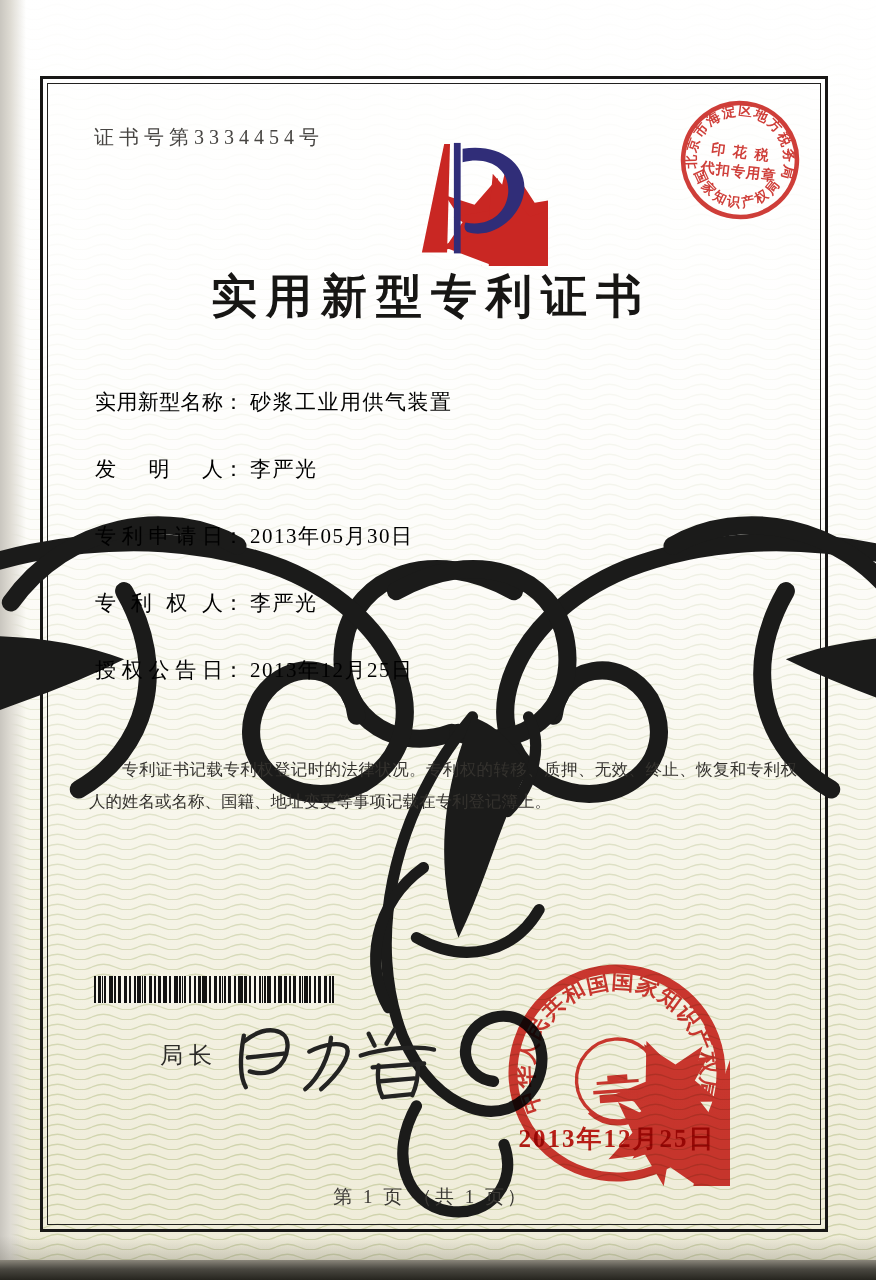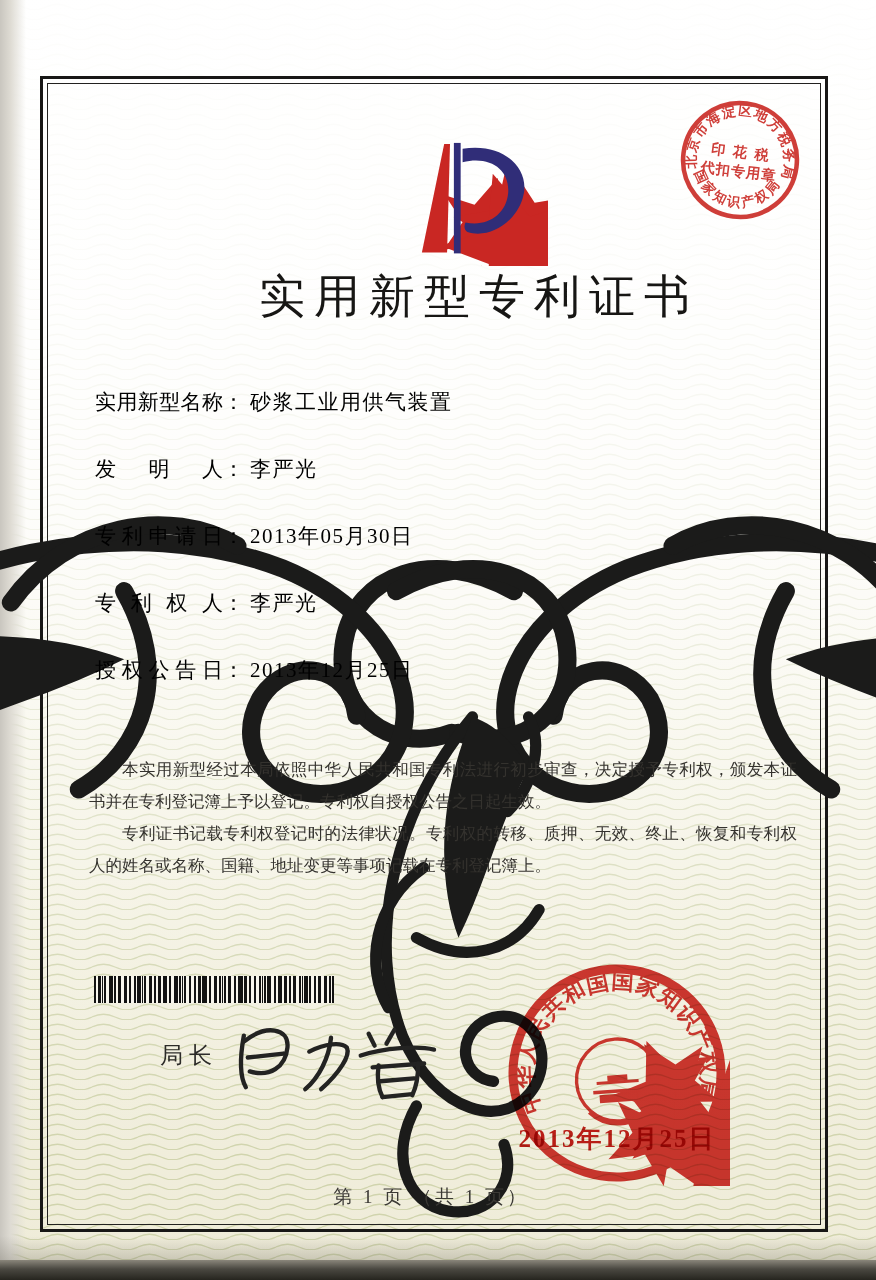--- a/index.html
+++ b/index.html
@@ -46,21 +46,21 @@
     position:absolute;inset:4px;border:1px solid #22211f;
   }
   .content{position:absolute;left:0;top:0;width:876px;height:1280px;color:#2b2a28;}
   .cert-no{
     position:absolute;left:94px;top:124px;
     font-size:20px;letter-spacing:5px;color:#474542;
   }
   .logo{position:absolute;left:352px;top:140px;}
   .title{
     position:absolute;left:40px;top:266px;width:782px;text-align:center;
-    font-size:46px;font-weight:400;letter-spacing:9px;color:#171614;padding-left:48px;
+    font-size:46px;font-weight:700;letter-spacing:9px;color:#171614;
   }
   .fields{position:absolute;left:95px;top:388px;width:660px;}
   .frow{height:28px;margin-bottom:39px;font-size:21px;white-space:nowrap;color:#000000;}
   .flabel{display:inline-block;width:128px;text-align:justify;text-align-last:justify;vertical-align:bottom;}
   .fsep{display:inline-block;margin-right:6px;}
   .fvalue{letter-spacing:1.5px;}
   .bodytext{
     position:absolute;left:89px;top:754px;width:708px;
     font-size:16.5px;line-height:32px;text-align:justify;color:#34322e;
   }
@@ -131,20 +131,21 @@
     <use href="#flo" transform="translate(310,44) scale(0.97)"></use>
     <use href="#flo" transform="translate(600,44) scale(-0.97,0.97)"></use>
     <use href="#flo" transform="translate(40,1194) scale(0.92)"></use>
     <use href="#flo" transform="translate(78,1232) rotate(-90) scale(0.6)"></use>
     <use href="#flo" transform="translate(822,1194) scale(-0.92,0.92)"></use>
     <use href="#flo" transform="translate(788,1232) rotate(-90) scale(0.6)"></use>
   </svg>
 
   <div class="content">
 
+    <div class="cert-no">证书号第3334454号</div>
 
     <svg class="logo" width="196" height="126" viewBox="0 0 200 130" aria-hidden="true">
       <defs>
         <symbol id="star" viewBox="-10 -10 20 20" overflow="visible">
           <path d="M0,-10 L2.94,-3.09 L9.51,-3.09 L4.19,1.18 L6.18,8.09 L0,4 L-6.18,8.09 L-4.19,1.18 L-9.51,-3.09 L-2.94,-3.09 Z"></path>
         </symbol>
       </defs>
       <g fill="#c92723">
         <use href="#star" transform="translate(78,16) scale(0.75) rotate(18)"></use>
         <use href="#star" transform="translate(56,40) scale(1.05) rotate(-10)"></use>
@@ -171,21 +172,20 @@
       </div>
       <div class="frow">
         <span class="flabel">专利权人</span><span class="fsep">：</span><span class="fvalue">李严光</span>
       </div>
       <div class="frow">
         <span class="flabel">授权公告日</span><span class="fsep">：</span><span class="fvalue">2013年12月25日</span>
       </div>
     </div>
 
     <div class="bodytext">
-      <p>本实用新型经过本局依照中华人民共和国专利法进行初步审查，决定授予专利权，颁发本证书并在专利登记簿上予以登记。专利权自授权公告之日起生效。</p>
       <p>专利证书记载专利权登记时的法律状况。专利权的转移、质押、无效、终止、恢复和专利权人的姓名或名称、国籍、地址变更等事项记载在专利登记簿上。</p>
     </div>
 
     <div class="barcode"></div>
 
     <div class="sig-label">局长</div>
 
     <svg class="sig" width="218" height="104" viewBox="0 0 220 105" aria-hidden="true">
       <title>田力普</title>
       <g fill="none" stroke="#232322" stroke-width="4.4" stroke-linecap="round" stroke-linejoin="round">

